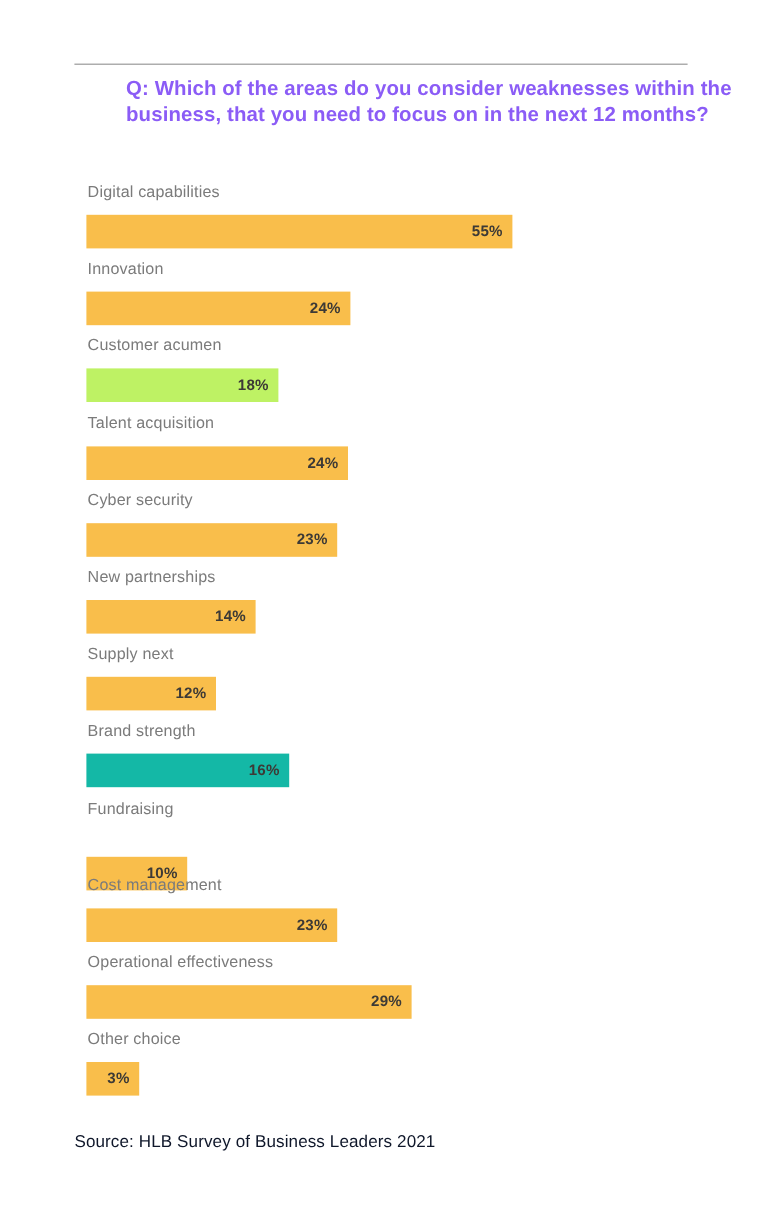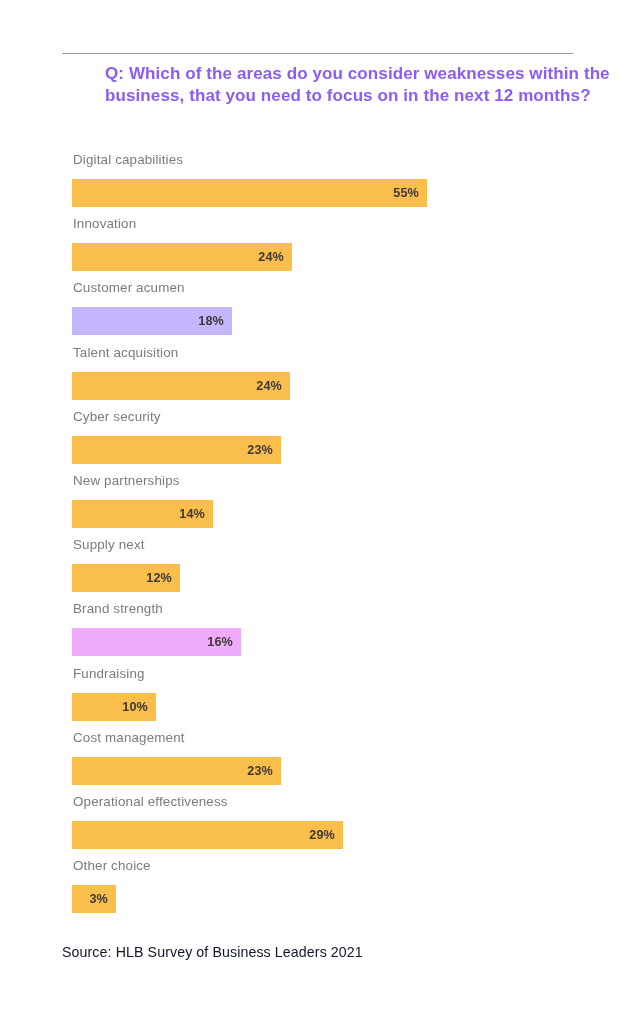--- a/index.html
+++ b/index.html
@@ -128,21 +128,21 @@
         <div class="bar-label">Innovation</div>
         <div class="bar-track">
           <div class="bar-fill" style="width: 207px; background: rgb(249, 190, 75);">
             <span class="bar-value" style="color: rgb(61, 58, 54);">24%</span>
           </div>
         </div>
       </div>
       <div class="bar-row">
         <div class="bar-label">Customer acumen</div>
         <div class="bar-track">
-          <div class="bar-fill" style="width: 147px; background: #c4b5fd;">
+          <div class="bar-fill" style="width: 147px; background: #bef264;">
             <span class="bar-value" style="color: rgb(61, 58, 54);">18%</span>
           </div>
         </div>
       </div>
       <div class="bar-row">
         <div class="bar-label">Talent acquisition</div>
         <div class="bar-track">
           <div class="bar-fill" style="width: 205px; background: rgb(249, 190, 75);">
             <span class="bar-value" style="color: rgb(61, 58, 54);">24%</span>
           </div>
@@ -168,29 +168,29 @@
         <div class="bar-label">Supply next</div>
         <div class="bar-track">
           <div class="bar-fill" style="width: 95px; background: rgb(249, 190, 75);">
             <span class="bar-value" style="color: rgb(61, 58, 54);">12%</span>
           </div>
         </div>
       </div>
       <div class="bar-row">
         <div class="bar-label">Brand strength</div>
         <div class="bar-track">
-          <div class="bar-fill" style="width: 156px; background: #f0abfc;">
+          <div class="bar-fill" style="width: 156px; background: #14b8a6;">
             <span class="bar-value" style="color: rgb(61, 58, 54);">16%</span>
           </div>
         </div>
       </div>
       <div class="bar-row">
         <div class="bar-label">Fundraising</div>
         <div class="bar-track">
-          <div class="bar-fill" style="width: 71px; background: rgb(249, 190, 75);">
+          <div class="bar-fill" style="width: 71px; background: rgb(249, 190, 75); margin-top: 21px;">
             <span class="bar-value" style="color: rgb(61, 58, 54);">10%</span>
           </div>
         </div>
       </div>
       <div class="bar-row">
         <div class="bar-label">Cost management</div>
         <div class="bar-track">
           <div class="bar-fill" style="width: 196px; background: rgb(249, 190, 75);">
             <span class="bar-value" style="color: rgb(61, 58, 54);">23%</span>
           </div>

